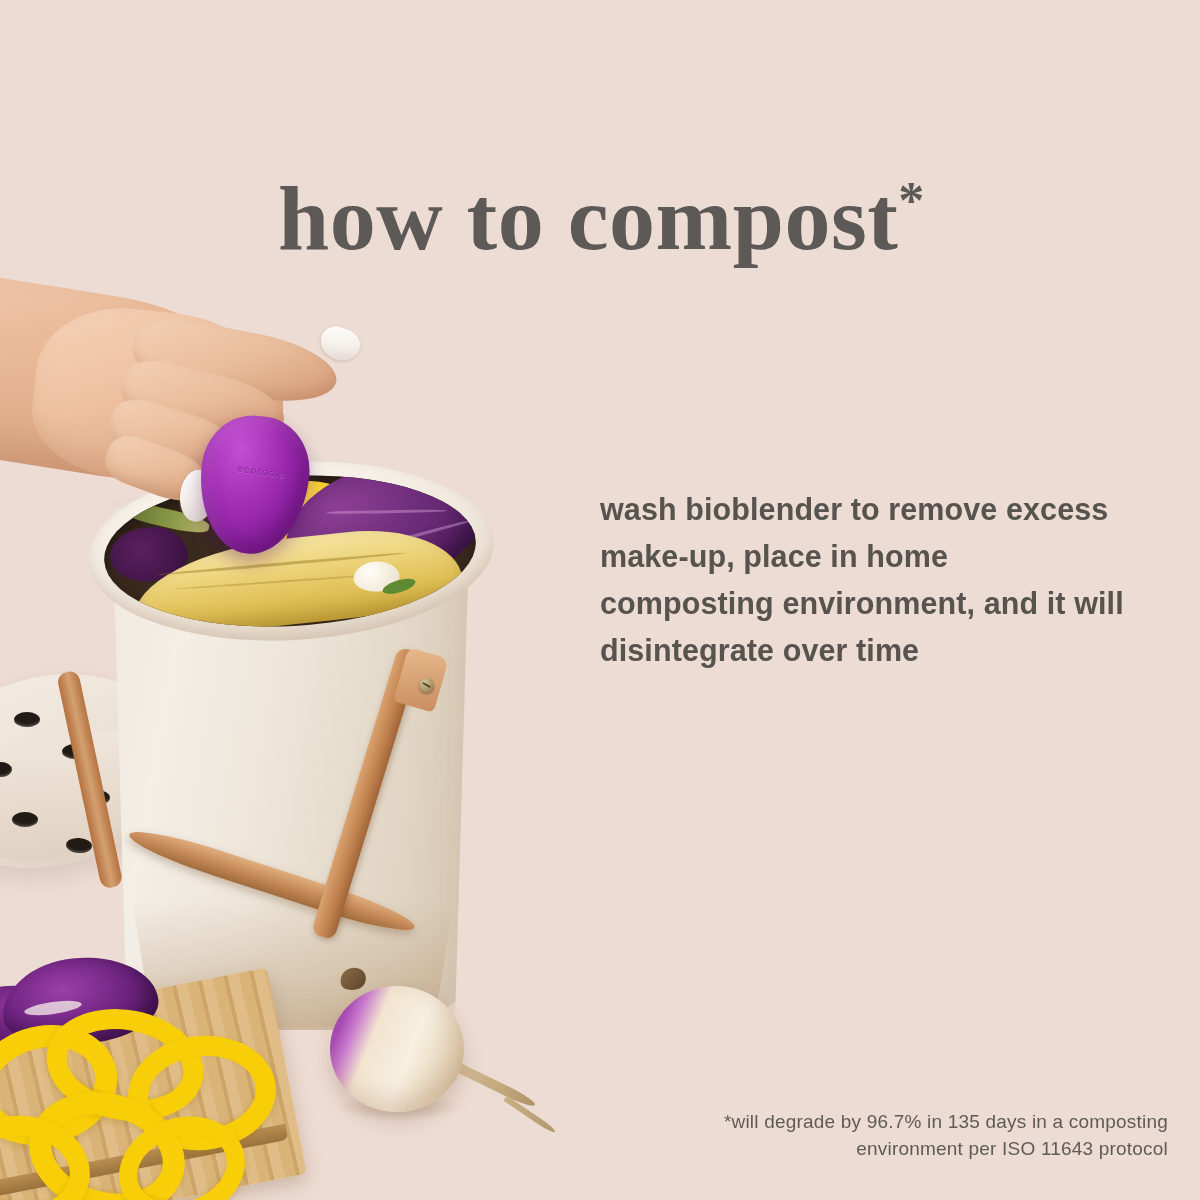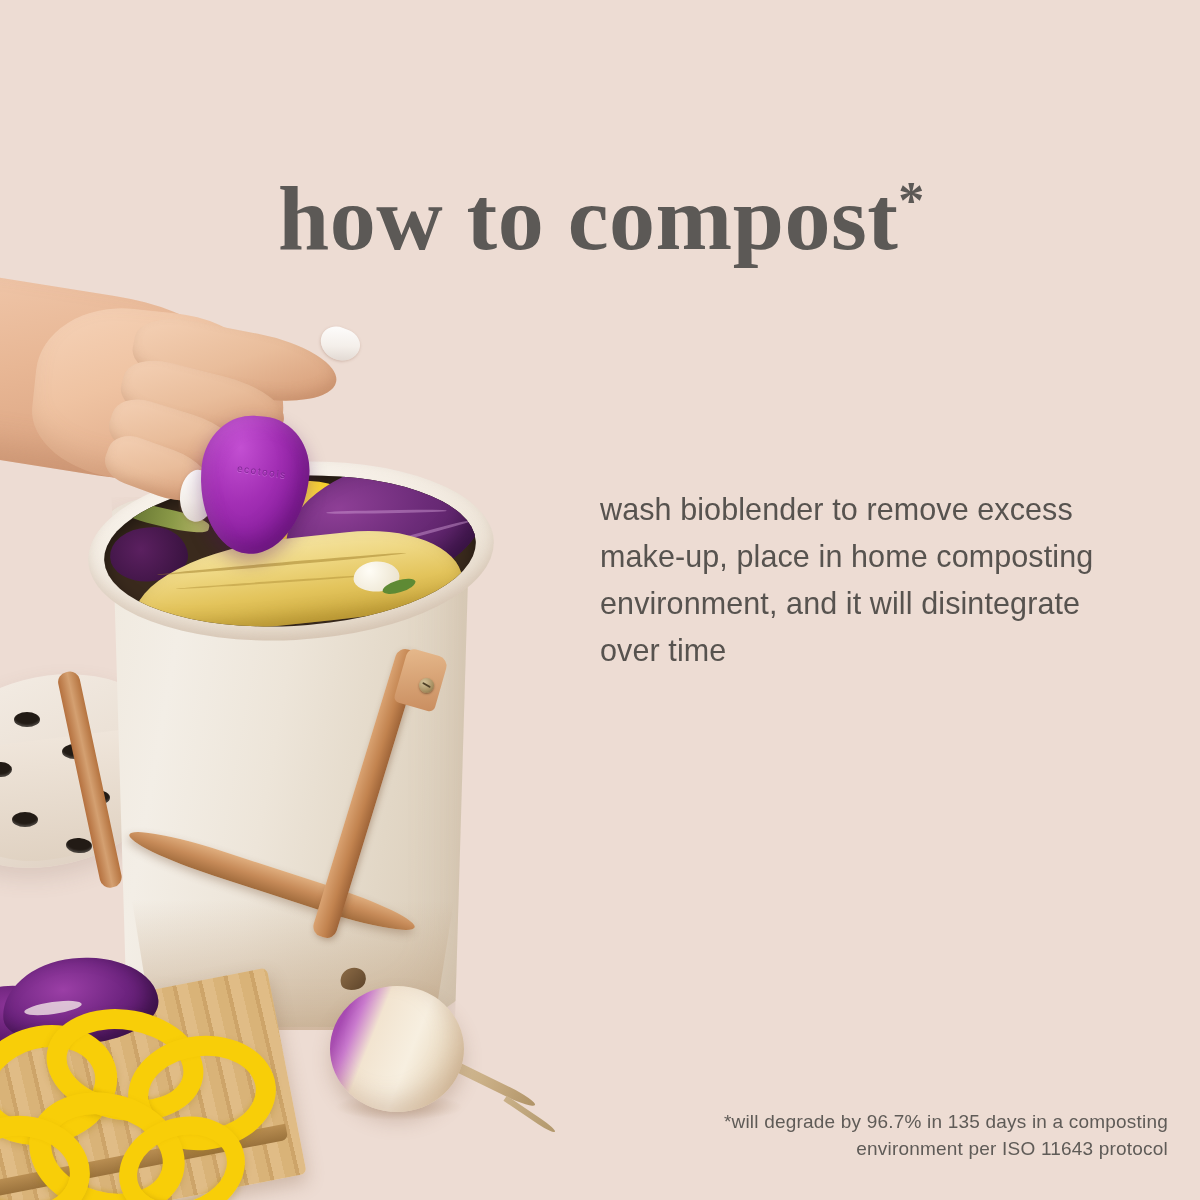--- a/index.html
+++ b/index.html
@@ -43,21 +43,21 @@
   
   .body-col {
     position: absolute;
     left: 600px;
     top: 455px;
     width: 530px;
   }
   .para {
     font-family: "Liberation Sans", sans-serif;
     font-size: 30.5px;
-    font-weight: 400;
+    font-weight: 700;
     line-height: 47px;
     color: #57534F;
     letter-spacing: 0.1px;
   }
   .para + .para {
     margin-top: 100px;
   }
 
   
   .footnote {

